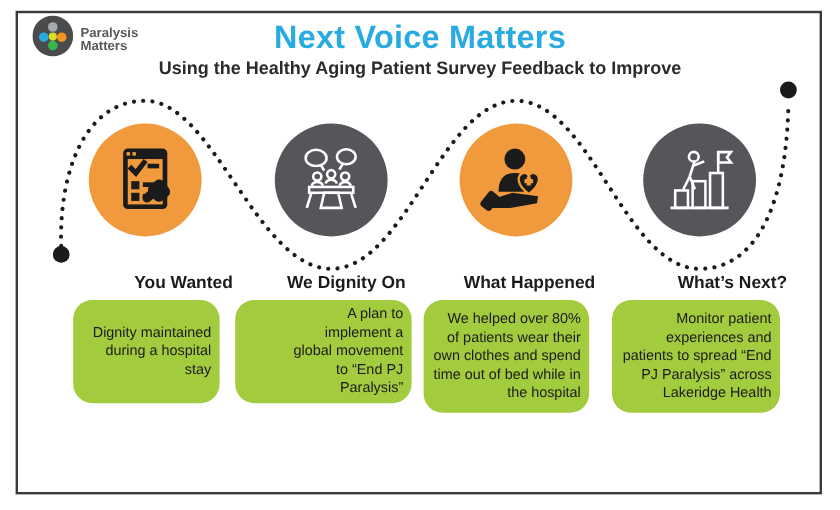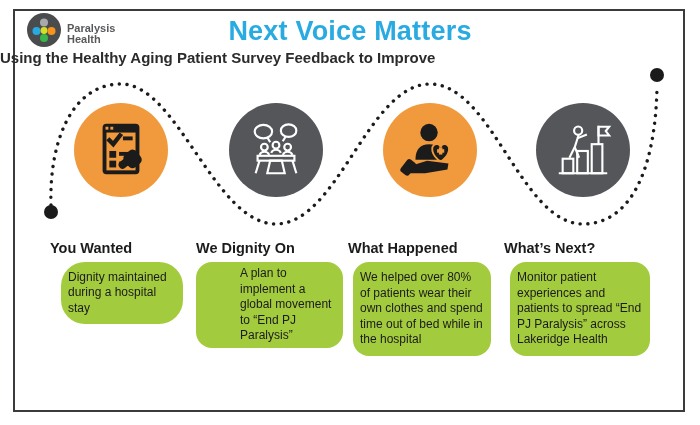--- a/index.html
+++ b/index.html
@@ -7,38 +7,38 @@
   .canvas{position:relative;width:700px;height:425px;background:#fff;}
   .frame{position:absolute;left:13px;top:9px;width:672px;height:403px;border:2px solid #3b3b3d;background:#fff;box-sizing:border-box;}
 
   
   .logo{position:absolute;left:27px;top:13px;display:flex;align-items:flex-end;gap:6px;z-index:5;}
   .logo-mark{width:34px;height:34px;flex:0 0 auto;}
   .logo-text{font-size:11px;font-weight:bold;color:#58595b;line-height:1.05;padding-bottom:1px;}
 
   
   .title{position:absolute;left:0;top:16px;width:700px;text-align:center;font-size:27px;font-weight:bold;color:#29abe2;letter-spacing:.2px;z-index:4;margin:0;}
-  .subtitle{position:absolute;left:0;top:49px;width:700px;font-size:15px;font-weight:bold;color:#2b2b2b;z-index:4;margin:0;}
+  .subtitle{position:absolute;left:0;top:49px;width:700px;text-align:center;font-size:15px;font-weight:bold;color:#2b2b2b;z-index:4;margin:0;}
 
   
   .wave{position:absolute;left:0;top:0;width:700px;height:425px;z-index:1;pointer-events:none;}
 
   
   .circle{position:absolute;top:103px;width:94px;height:94px;border-radius:50%;display:flex;align-items:center;justify-content:center;z-index:2;}
   .circle.orange{background:#f09a3d;}
   .circle.gray{background:#54565a;}
   .c1{left:74px;} .c2{left:229px;} .c3{left:383px;} .c4{left:536px;}
   .circle svg{width:62px;height:62px;}
 
   
-  .step{position:absolute;top:240px;text-align:left;z-index:3;}
+  .step{position:absolute;top:228px;text-align:right;z-index:3;}
   .s1{left:50px;width:144px;} .s2{left:196px;width:142px;} .s3{left:348px;width:148px;} .s4{left:504px;width:152px;}
   .step-heading{font-size:14.5px;font-weight:bold;color:#1b1b1b;margin:0 0 6px 0;}
   .green-box{background:#a3cb3e;border-radius:16px;margin:0 auto;display:flex;align-items:center;justify-content:center;color:#1b1b1b;font-size:12px;line-height:1.3;padding:6px 7px;box-sizing:border-box;}
-  .s1 .green-box{width:122px;height:62px;border-radius:24px;}
+  .s1 .green-box{width:122px;height:86px;}
   .s2 .green-box{width:147px;height:86px;padding-left:44px;}
   .s3 .green-box{width:138px;height:94px;}
   .s4 .green-box{width:140px;height:94px;}
 </style>
 </head>
 <body>
 
 <div class="canvas">
   <div class="frame"></div>
 
@@ -48,21 +48,21 @@
         <circle cx="17" cy="17" r="17" fill="#4a4b4d"></circle>
         <circle cx="17" cy="9.5" r="4" fill="#a7a9ac"></circle>
         <circle cx="9.5" cy="18" r="4" fill="#27aae1"></circle>
         <circle cx="24.5" cy="18" r="4" fill="#f7941d"></circle>
         <circle cx="17" cy="17.5" r="3.4" fill="#d7df23"></circle>
         <circle cx="17" cy="25" r="4" fill="#39b54a"></circle>
       </svg>
     </div>
     <div class="logo-text">
       <div>Paralysis</div>
-      <div>Health</div>
+      <div>Matters</div>
     </div>
   </div>
 
   <h1 class="title">Next Voice Matters</h1>
   <h2 class="subtitle">Using the Healthy Aging Patient Survey Feedback to Improve</h2>
 
   <svg class="wave" viewBox="0 0 700 425">
     <path d="M 51 205 C 49 145, 70 84, 121 84 C 178 84, 214 224, 276 224 C 338 224, 368 84, 430 84 C 492 84, 521 224, 583 224 C 628 224, 655 175, 657 88" fill="none" stroke="#1b1b1b" stroke-width="3.4" stroke-linecap="round" stroke-dasharray="0.1 7.6"></path>
     <circle cx="51" cy="212" r="7" fill="#1b1b1b"></circle>
     <circle cx="657" cy="75" r="7" fill="#1b1b1b"></circle>

